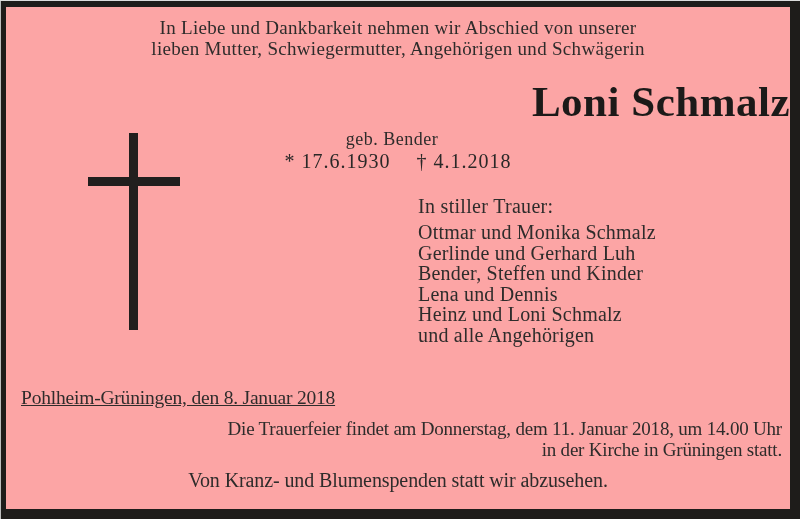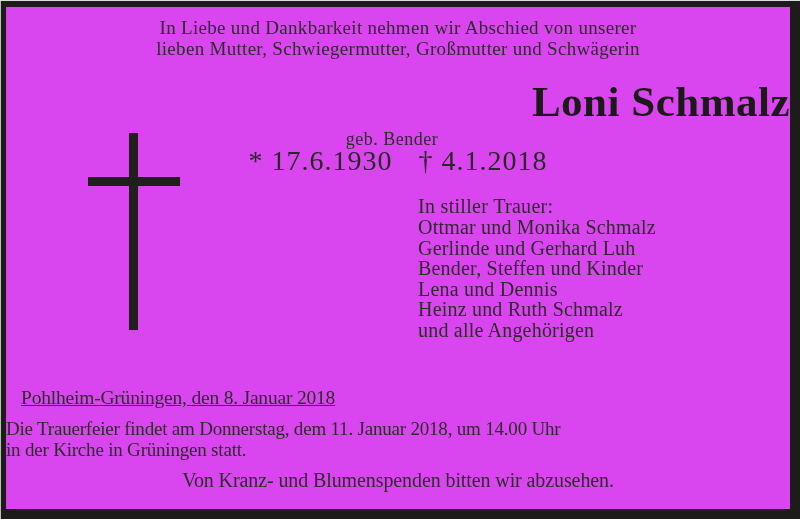--- a/index.html
+++ b/index.html
@@ -10,21 +10,21 @@
   }
   .page {
     position: relative;
     width: 800px; height: 519px;
     background: #1e1c1a;          
     box-shadow: inset 0 1px 0 #dcdcdc, inset 1px 0 0 #bdbdbd;
   }
   .paper {
     position: absolute;
     left: 6px; top: 7px; right: 10px; bottom: 10px;
-    background: #d946ef;
+    background: #fca5a5;
   }
   
   .intro {
     position: absolute; top: 10px; left: 0; right: 0;
     text-align: center;
     font-size: 19px; line-height: 21px;
     color: #2e2c2b;
     letter-spacing: 0.3px;
   }
   .name {
@@ -38,21 +38,21 @@
   .maiden {
     position: absolute; top: 122px; left: 0; right: 12px;
     text-align: center;
     font-size: 18px; line-height: 20px;
     color: #2e2c2b;
     letter-spacing: 0.5px;
   }
   .dates {
     position: absolute; top: 143px; left: 0; right: 0;
     text-align: center;
-    font-size: 28px; line-height: 22px;
+    font-size: 20px; line-height: 22px;
     color: #2a2827;
     letter-spacing: 1px;
   }
   .dates .birth { margin-right: 26px; }
   
   .cross { position: absolute; left: 0; top: 0; }
   .cross .bar-v {
     position: absolute; left: 123px; top: 126px;
     width: 9px; height: 197px;
     background: #211f1e;
@@ -61,58 +61,59 @@
     position: absolute; left: 82px; top: 170px;
     width: 92px; height: 9px;
     background: #211f1e;
   }
   .mourning {
     position: absolute; left: 412px; top: 188px;
     color: #2e2c2b;
   }
   .mourning-header {
     font-size: 20px; line-height: 22px;
+    margin-bottom: 5px;
     letter-spacing: 0.3px;
   }
   .mourner-line {
     font-size: 20px; line-height: 20.6px;
     letter-spacing: 0.2px;
     white-space: nowrap;
   }
   .place-date {
     position: absolute; left: 15px; top: 380px;
     font-size: 19.5px; line-height: 21px;
     color: #2e2c2b;
     letter-spacing: -0.2px;
     text-decoration: underline;
   }
   .service {
-    position: absolute; top: 411px; left: 0; right: 0;
-    text-align: left;
+    position: absolute; top: 411px; left: 0; right: 8px;
+    text-align: right;
     font-size: 19px; line-height: 21px;
     color: #2e2c2b;
     letter-spacing: -0.2px;
   }
   .donations {
     position: absolute; top: 462px; left: 0; right: 0;
     text-align: center;
     font-size: 20px; line-height: 22px;
     color: #2e2c2b;
     letter-spacing: -0.1px;
   }
 </style>
 </head>
 <body>
 
 <div class="page">
   <div class="paper">
 
     <div class="intro">
       <div>In Liebe und Dankbarkeit nehmen wir Abschied von unserer</div>
-      <div>lieben Mutter, Schwiegermutter, Großmutter und Schwägerin</div>
+      <div>lieben Mutter, Schwiegermutter, Angehörigen und Schwägerin</div>
     </div>
 
     <div class="name">Loni Schmalz</div>
 
     <div class="maiden">geb. Bender</div>
 
     <div class="dates">
       <span class="birth">* 17.6.1930</span><span class="death">† 4.1.2018</span>
     </div>
 
@@ -120,27 +121,27 @@
       <div class="bar-v"></div>
       <div class="bar-h"></div>
     </div>
 
     <div class="mourning">
       <div class="mourning-header">In stiller Trauer:</div>
       <div class="mourner-line">Ottmar und Monika Schmalz</div>
       <div class="mourner-line">Gerlinde und Gerhard Luh</div>
       <div class="mourner-line">Bender, Steffen und Kinder</div>
       <div class="mourner-line">Lena und Dennis</div>
-      <div class="mourner-line">Heinz und Ruth Schmalz</div>
+      <div class="mourner-line">Heinz und Loni Schmalz</div>
       <div class="mourner-line">und alle Angehörigen</div>
     </div>
 
     <div class="place-date">Pohlheim-Grüningen, den 8. Januar 2018</div>
 
     <div class="service">
       <div>Die Trauerfeier findet am Donnerstag, dem 11. Januar 2018, um 14.00 Uhr</div>
       <div>in der Kirche in Grüningen statt.</div>
     </div>
 
-    <div class="donations">Von Kranz- und Blumenspenden bitten wir abzusehen.</div>
+    <div class="donations">Von Kranz- und Blumenspenden statt wir abzusehen.</div>
 
   </div>
 </div>
 
 </body></html>

